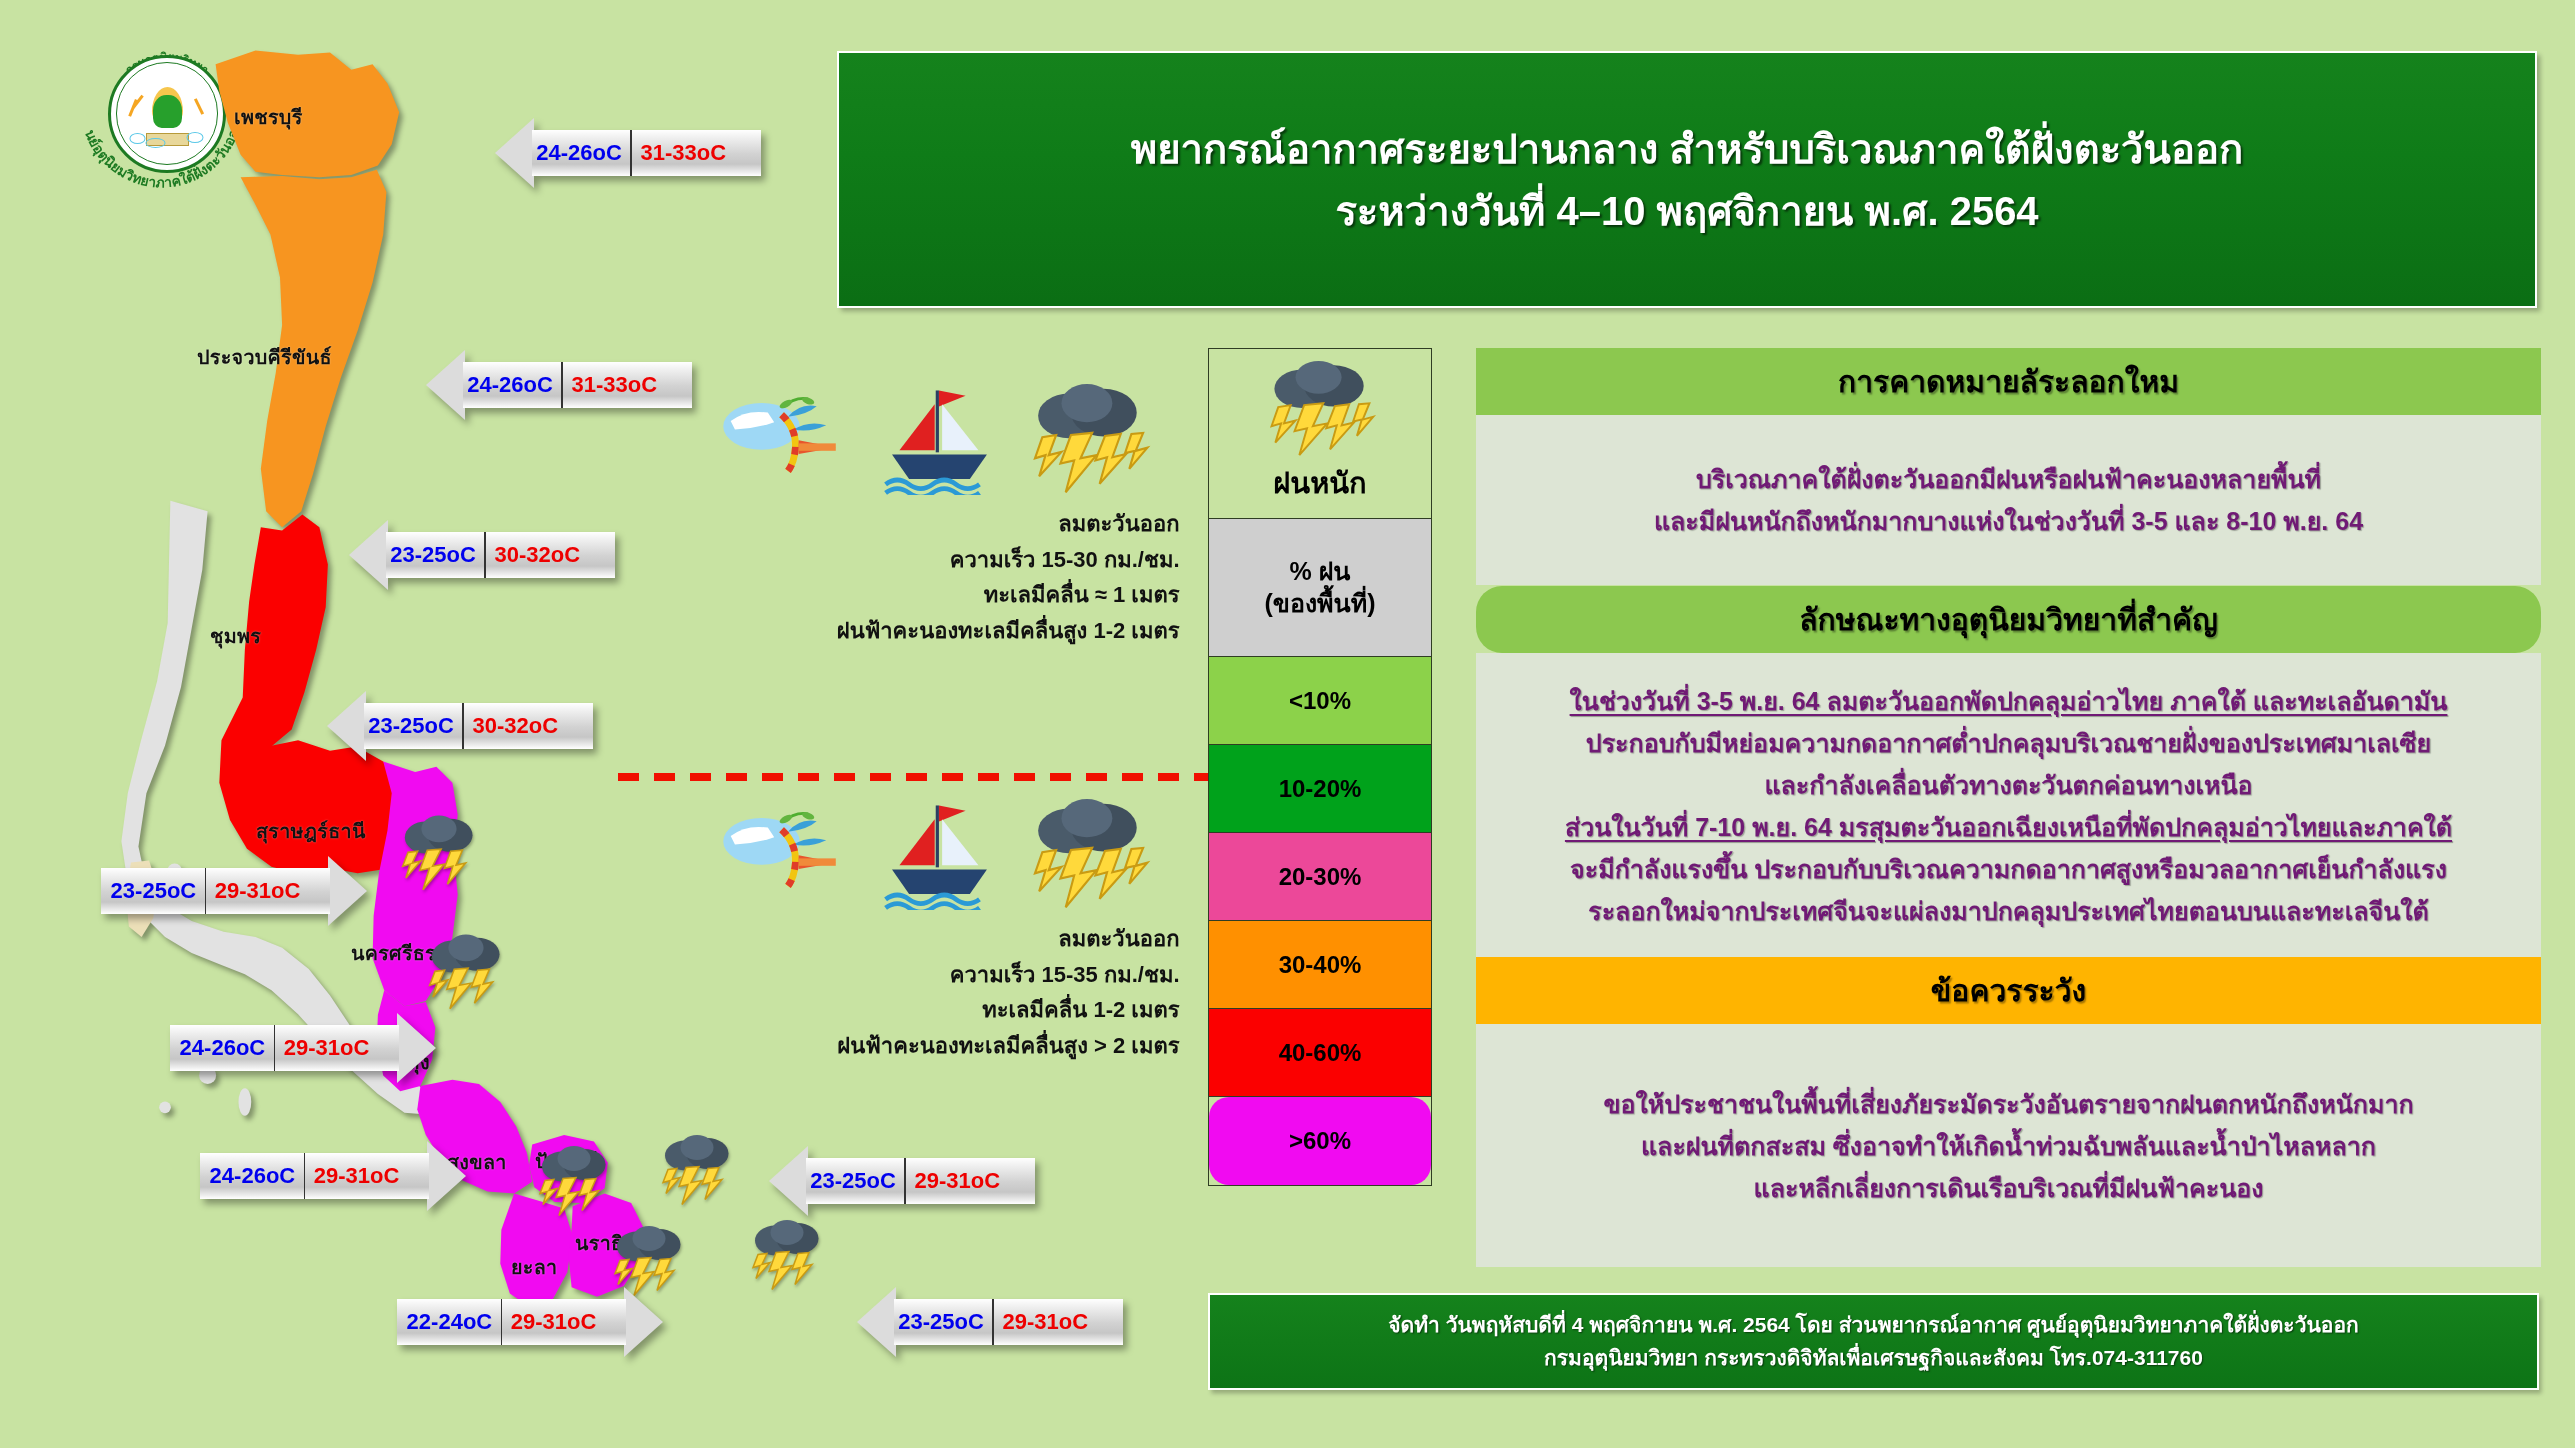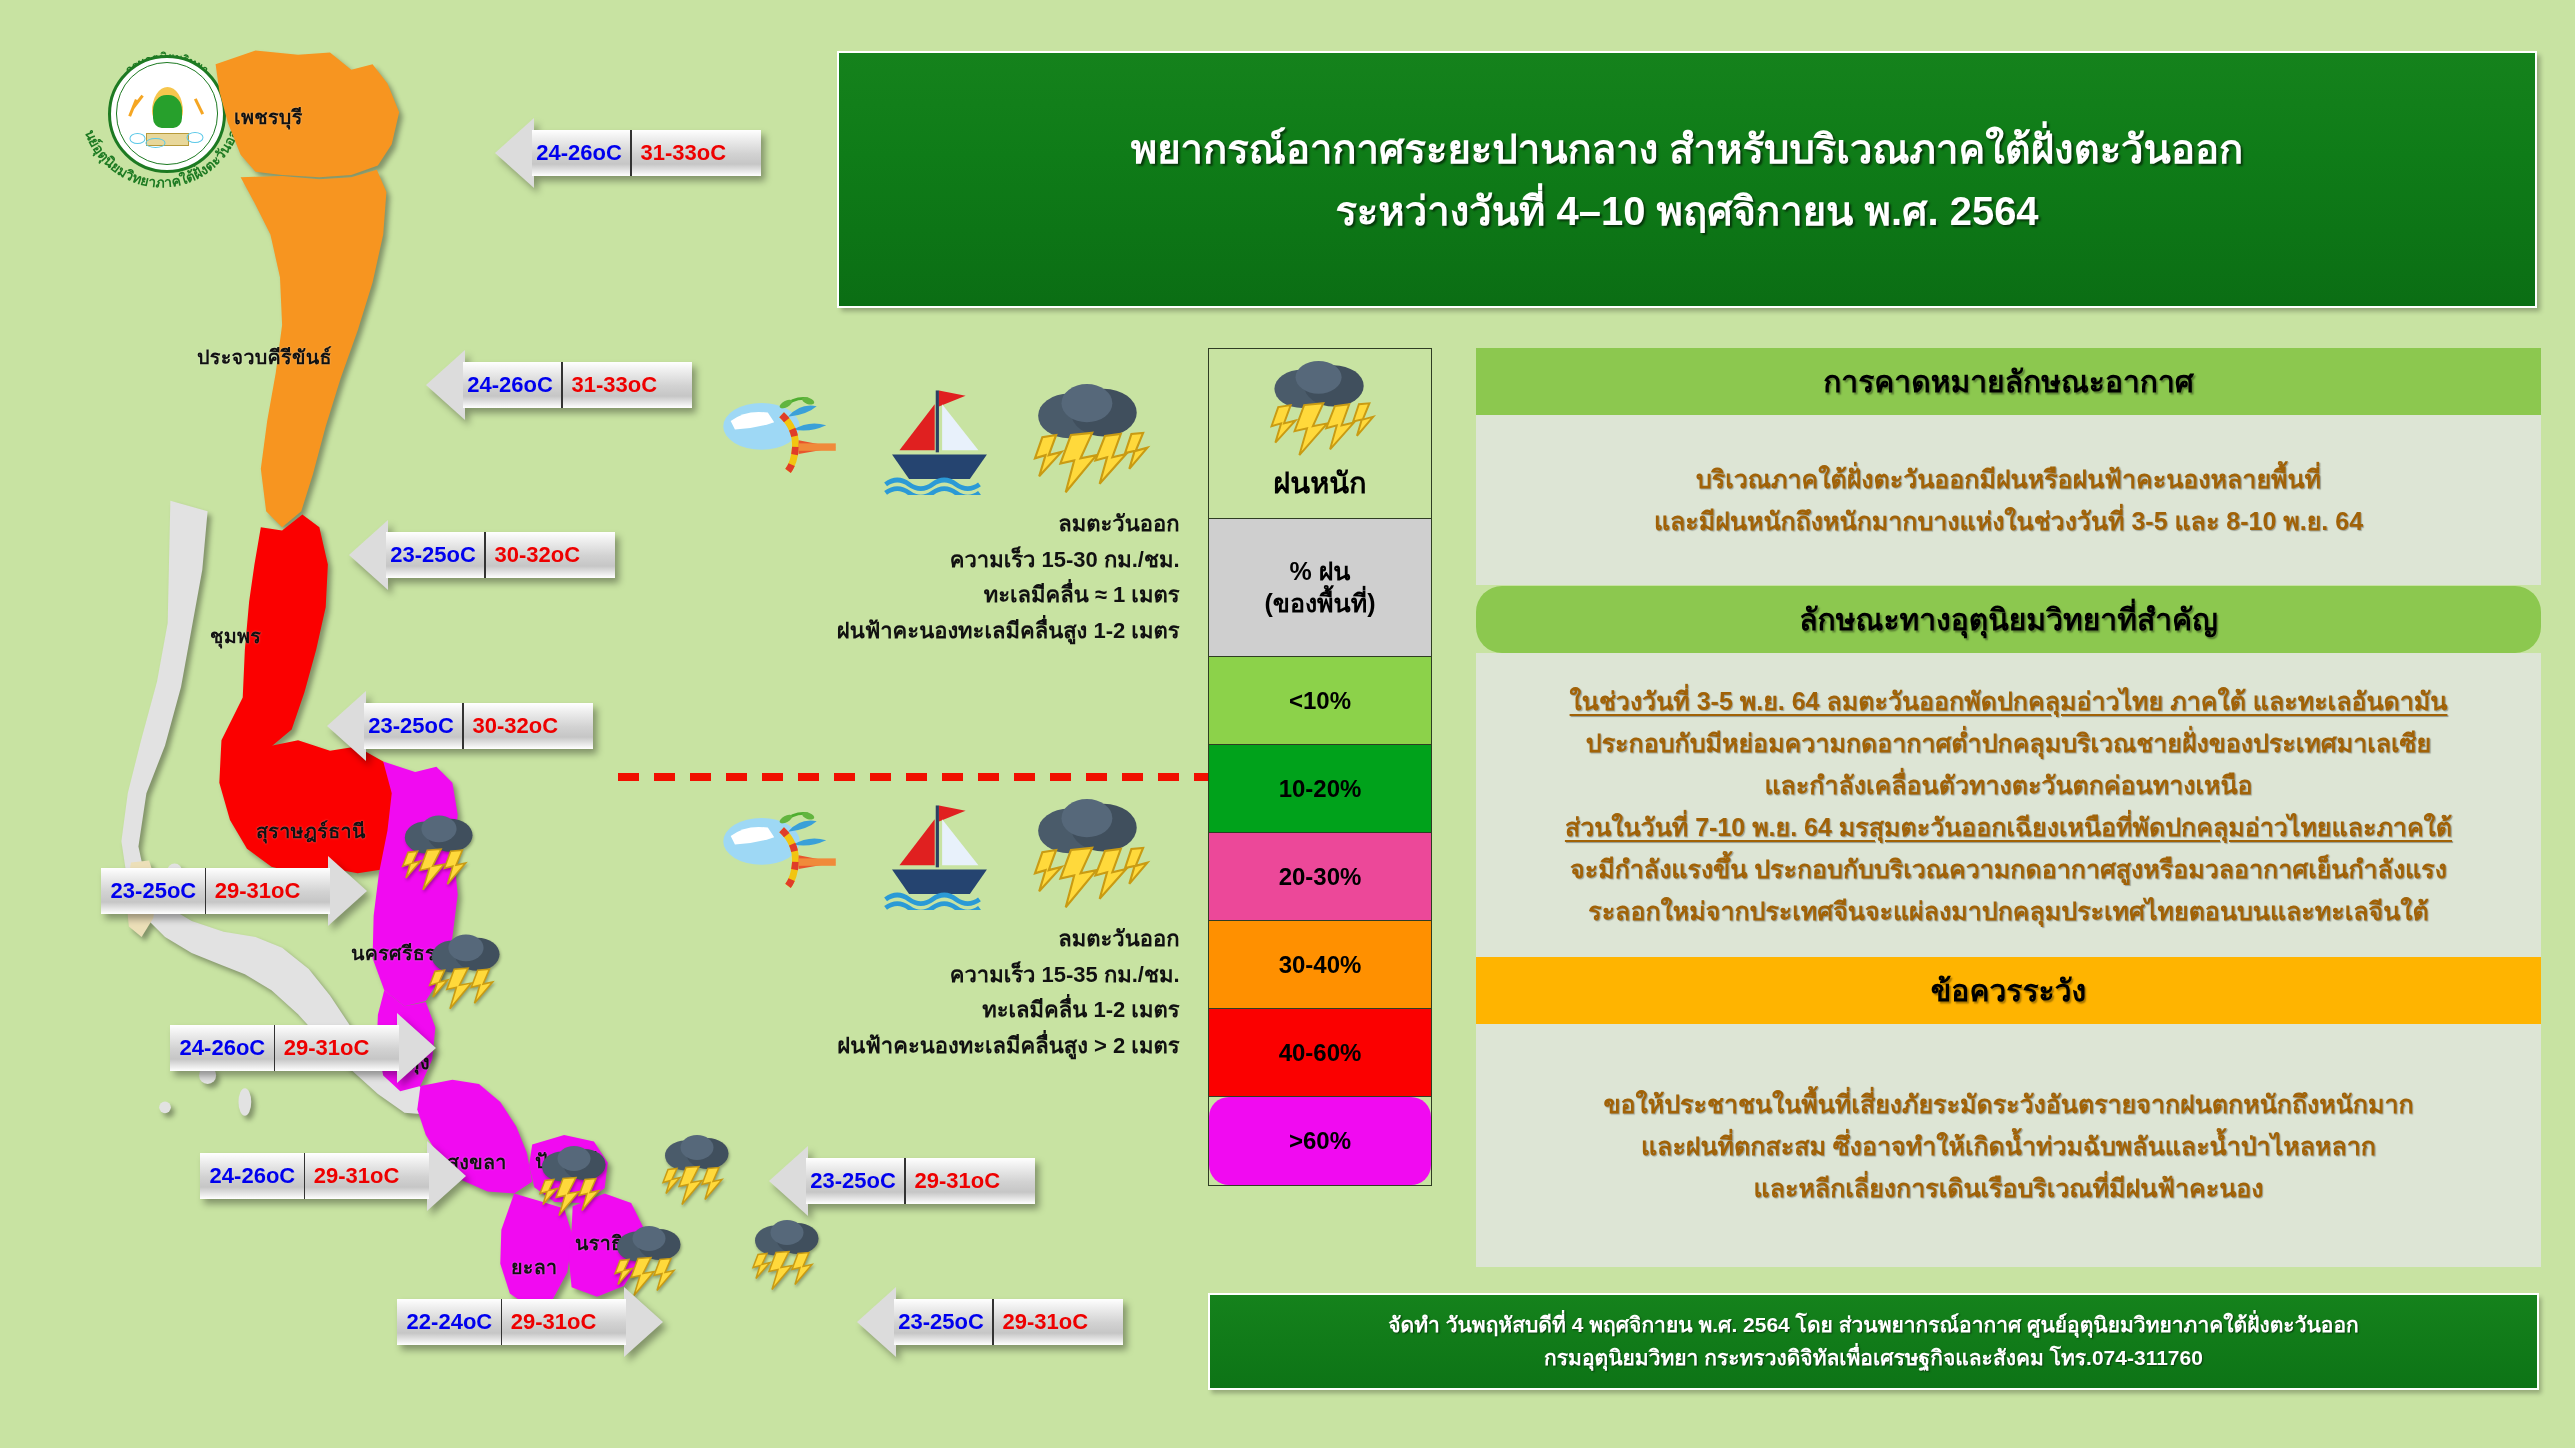--- a/index.html
+++ b/index.html
@@ -123,21 +123,21 @@
   .rhead span{
     font-size:30px;font-weight:bold;color:#000;
     text-shadow:1.6px 1.6px 1.6px rgba(0,0,0,.35);
   }
   .rhead.orange{background:#ffb400;}
   .rbody{
     position:absolute;background:#dde5d5;
     display:flex;flex-direction:column;align-items:center;justify-content:center;
   }
   .rbody p{
-    margin:0;font-size:25px;font-weight:bold;color:#a16207;
+    margin:0;font-size:25px;font-weight:bold;color:#701a75;
     line-height:1.68;text-align:left;white-space:nowrap;
     text-shadow:1.1px 1.1px 1.1px rgba(0,0,0,.3);
   }
   .rbody p .u{text-decoration:underline;text-underline-offset:3.7px;}
 
   
   #footer{
     left:1208px;top:1293px;width:1331px;height:97px;
     background:linear-gradient(180deg,#15821c 0%,#0d7416 100%);
     border:2.7px solid #ffffff;box-sizing:border-box;
@@ -575,21 +575,21 @@
     </div>
   <div class="lrow band" style="background:#fb0000;">
       <span>40-60%</span>
     </div>
   <div class="lrow band" style="background:#f10af1;border-radius:20px;">
       <span>&gt;60%</span>
     </div>
 </div>
 
 <div class="abs rhead" style="left:1476px;top:348px;width:1065px;height:67px;">
-  <span>การคาดหมายลักษณะอากาศ</span>
+  <span>การคาดหมายลัระลอกใหม</span>
 </div>
 <div class="abs rbody" style="left:1476px;top:415px;width:1065px;height:170px;">
   <p>บริเวณภาคใต้ฝั่งตะวันออกมีฝนหรือฝนฟ้าคะนองหลายพื้นที่</p>
   <p>และมีฝนหนักถึงหนักมากบางแห่งในช่วงวันที่ 3-5 และ 8-10 พ.ย. 64</p>
 </div>
 
 <div class="abs rhead" style="left:1476px;top:586px;width:1065px;height:67px;border-radius:26px;">
   <span>ลักษณะทางอุตุนิยมวิทยาที่สำคัญ</span>
 </div>
 <div class="abs rbody" style="left:1476px;top:653px;width:1065px;height:305px;">

